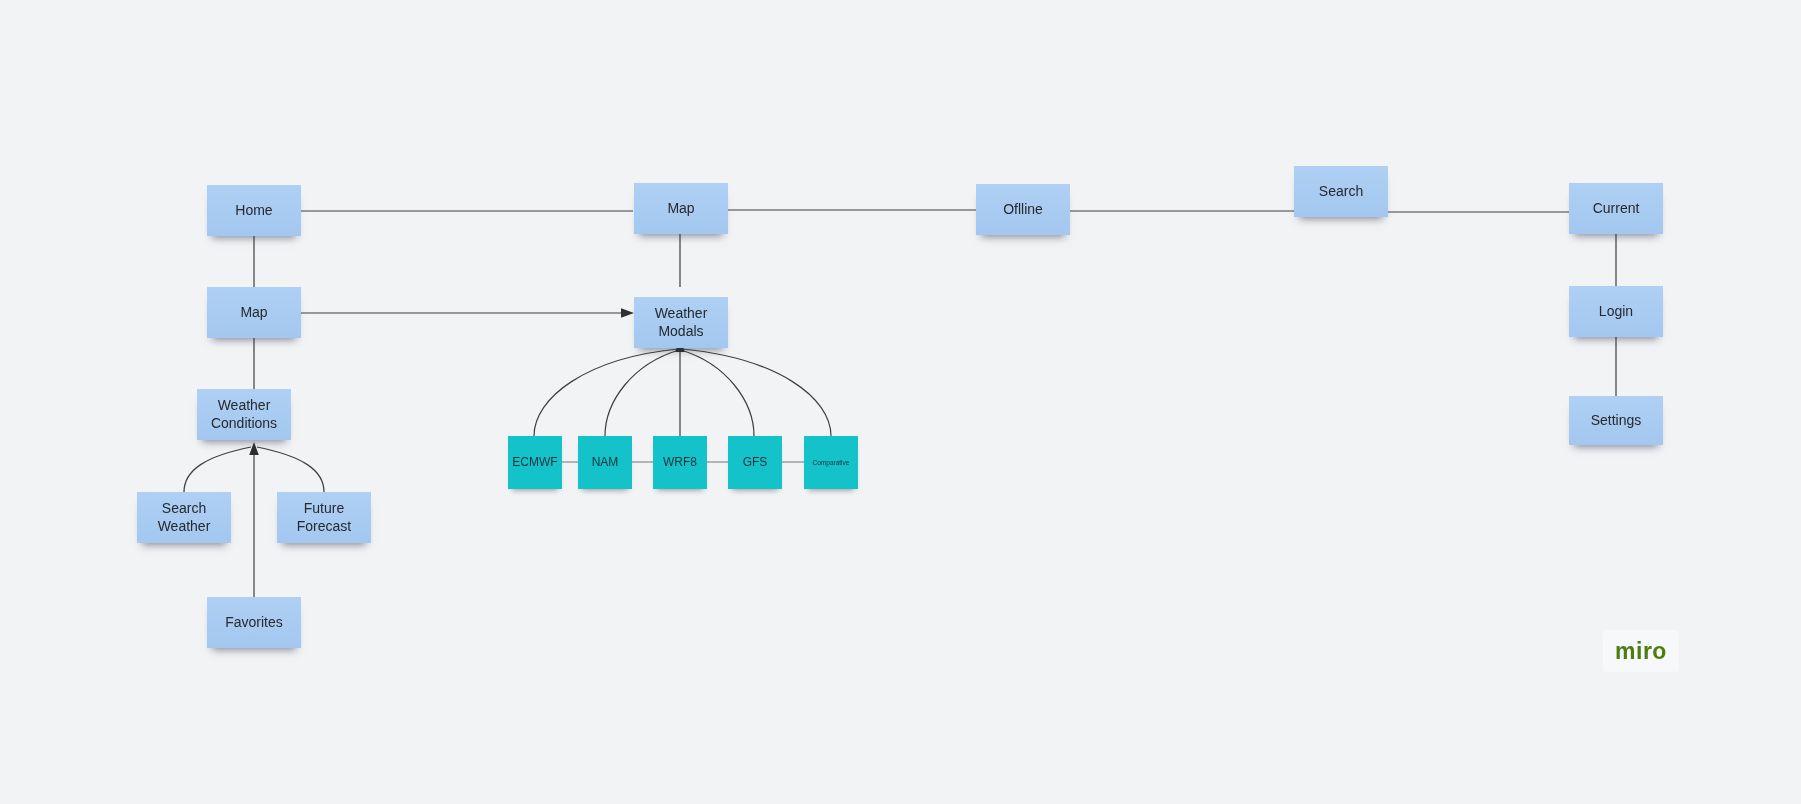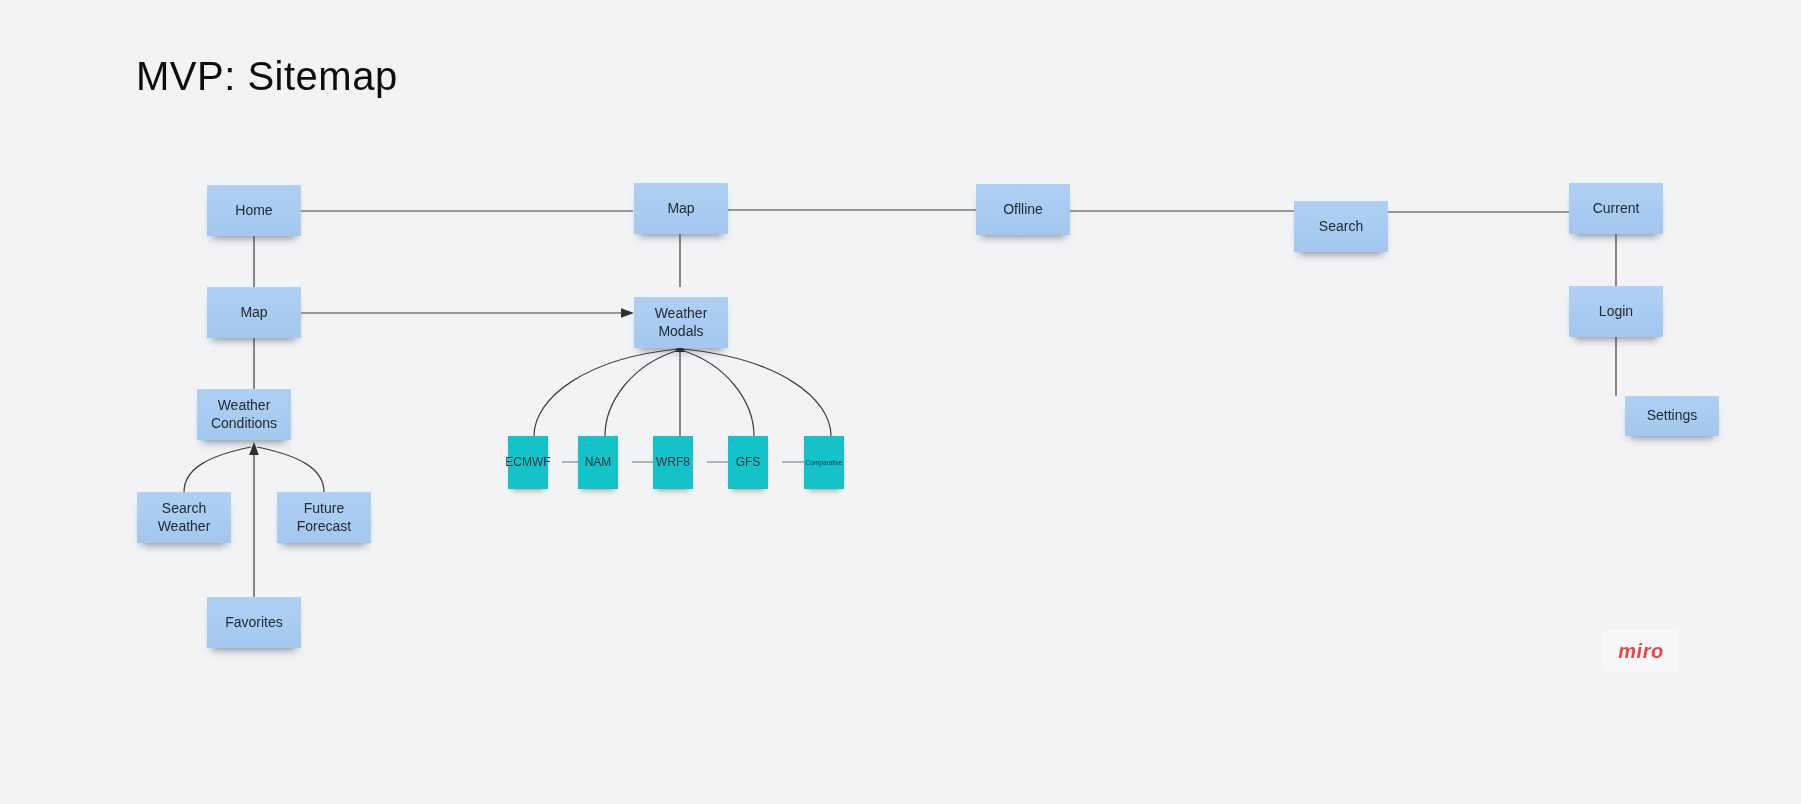--- a/index.html
+++ b/index.html
@@ -39,21 +39,21 @@
     background:linear-gradient(180deg,#afd0f4 0%,#a3c7ef 100%);
     box-shadow:0 7px 8px -5px rgba(45,55,75,0.55);
     color:#26292e;
     font-size:14px;
     line-height:1.25;
     z-index:2;
     cursor:default;
   }
   .teal{
     position:absolute;
-    width:40px;
+    width:54px;
     height:53px;
     display:flex;
     align-items:center;
     justify-content:center;
     text-align:center;
     background:#14c3c9;
     box-shadow:0 5px 6px -4px rgba(0,0,0,0.4);
     color:#14323b;
     font-size:12px;
     line-height:1.1;
@@ -65,34 +65,32 @@
     position:absolute;
     left:1603px;
     top:630px;
     width:76px;
     height:42px;
     background:#f7f8fa;
     border-radius:4px;
     display:flex;
     align-items:center;
     justify-content:center;
-    font-size:20px;
+    font-size:23px;
     font-weight:600;
     letter-spacing:0.5px;
-    color:#ef4444;
+    color:#4d7c0f;
     z-index:2;
-    font-style:italic;
   }
 </style>
 </head>
 <body>
 
 <div id="canvas">
 
-  <div id="board-title">MVP: Sitemap</div>
 
   <svg id="connectors" width="1801" height="804" viewBox="0 0 1801 804">
     <g stroke="#3f3f3f" stroke-width="1.2" fill="none">
 
       <line x1="301" y1="211" x2="633" y2="211"></line>
       <line x1="728" y1="210" x2="976" y2="210"></line>
       <line x1="1070" y1="211" x2="1294" y2="211"></line>
       <line x1="1388" y1="212" x2="1569" y2="212"></line>
 
       <line x1="254" y1="236" x2="254" y2="287"></line>
@@ -130,21 +128,21 @@
 
   <div class="sticky" style="left:207px;top:185px">
     <span>Home</span>
   </div>
   <div class="sticky" style="left:634px;top:183px">
     <span>Map</span>
   </div>
   <div class="sticky" style="left:976px;top:184px">
     <span>Oflline</span>
   </div>
-  <div class="sticky" style="left:1294px;top:201px">
+  <div class="sticky" style="left:1294px;top:166px">
     <span>Search</span>
   </div>
   <div class="sticky" style="left:1569px;top:183px">
     <span>Current</span>
   </div>
 
   <div class="sticky" style="left:207px;top:287px">
     <span>Map</span>
   </div>
   <div class="sticky" style="left:197px;top:389px">
@@ -175,19 +173,19 @@
   <div class="teal" style="left:728px;top:436px">
     <span>GFS</span>
   </div>
   <div class="teal small-label" style="left:804px;top:436px">
     <span>Comparative</span>
   </div>
 
   <div class="sticky" style="left:1569px;top:286px">
     <span>Login</span>
   </div>
-  <div class="sticky" style="left:1625px;top:396px;height:40px">
+  <div class="sticky" style="left:1569px;top:396px;height:49px">
     <span>Settings</span>
   </div>
 
   <div id="miro-watermark">miro</div>
 
 </div>
 
 </body></html>

